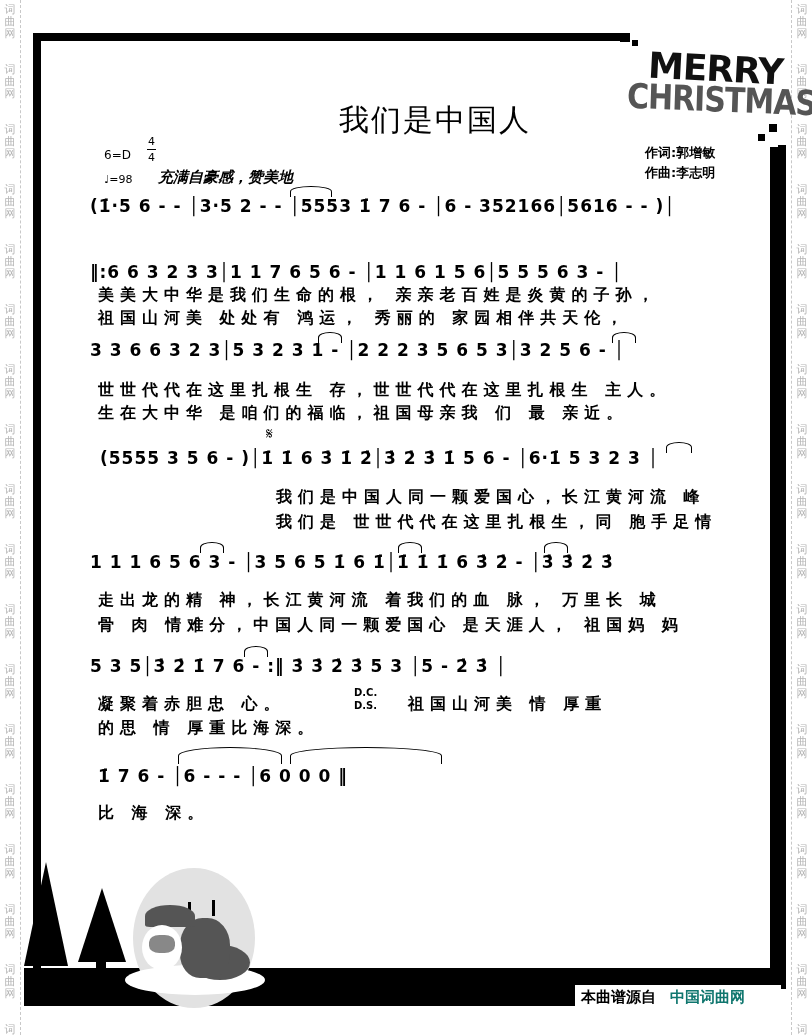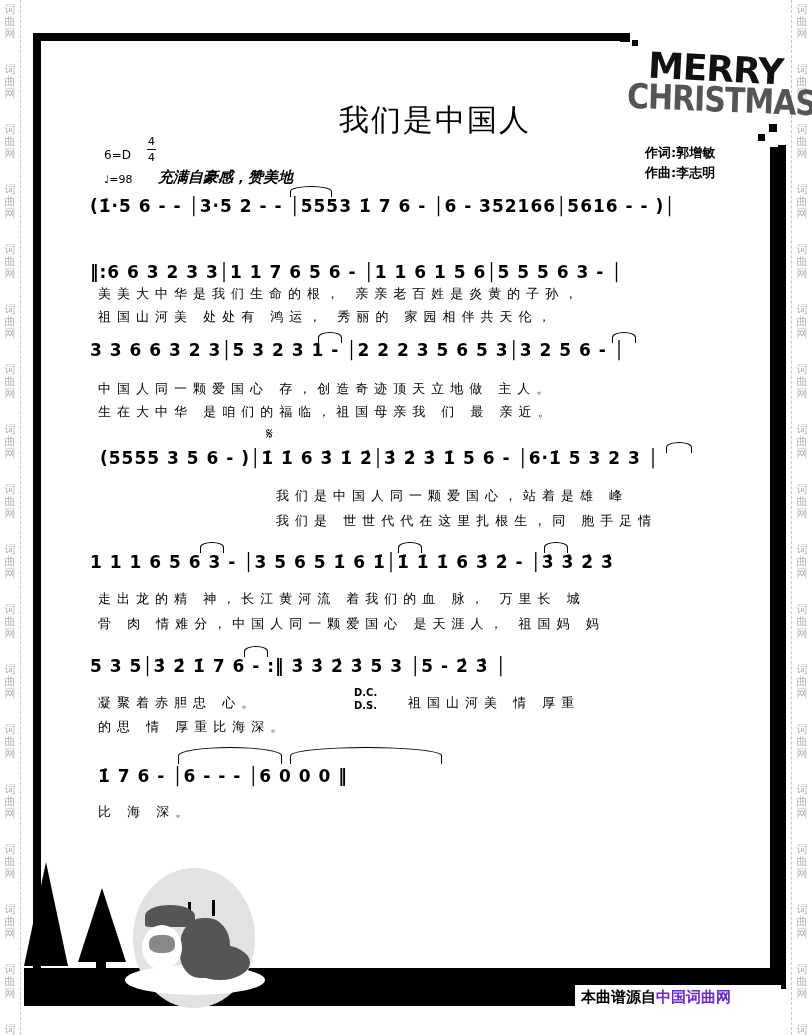--- a/index.html
+++ b/index.html
@@ -31,28 +31,28 @@
     .key { position:absolute; left:104px; top:148px; font-size:12px; }
     .timesig { position:absolute; left:147px; top:134px; font-size:11px; line-height:15px; text-align:center; }
     .timesig .line { border-top:1px solid #000; width:9px; margin:0 auto; }
     .tempo { position:absolute; left:104px; top:173px; font-size:11px; }
     .expression { position:absolute; left:158px; top:168px; font-size:15px; font-weight:bold; font-style:italic; }
     .credits { position:absolute; left:645px; top:143px; font-size:13px; line-height:20px; font-weight:bold; }
 
     
     .row { position:absolute; left:90px; width:660px; height:26px; font-size:17px; font-weight:bold; white-space:nowrap; }
     .row .notes { position:absolute; left:0; top:0; letter-spacing:1px; }
-    .lyric { position:absolute; font-size:13px; font-weight:normal; letter-spacing:6px; white-space:nowrap; }
+    .lyric { position:absolute; font-size:16px; font-weight:bold; letter-spacing:6px; white-space:nowrap; }
     .ds { position:absolute; font-size:10px; font-weight:bold; line-height:13px; }
     .segno { position:absolute; font-size:16px; }
     .slur { position:absolute; border:1.5px solid #000; border-bottom:none; border-radius:50% 50% 0 0; height:10px; }
 
     
     .source-box { position:absolute; left:575px; top:985px; width:200px; height:24px; background:#fff; font-size:15px; font-weight:bold; line-height:24px; padding-left:6px; }
-    .source-box .site { color:#6d28d9; }
+    .source-box .site { color:#0f766e; margin-left:14px; }
 
     
     .tree { position:absolute; width:0; height:0; border-left-style:solid; border-right-style:solid; border-left-color:transparent; border-right-color:transparent; border-bottom-style:solid; border-bottom-color:#000; }
     .globe { position:absolute; left:133px; top:868px; width:122px; height:140px; border-radius:50%; background:#e2e2e2; }
     .snow { position:absolute; left:125px; top:965px; width:140px; height:30px; border-radius:50%; background:#fff; }
     .santa-hat { position:absolute; left:145px; top:905px; width:50px; height:22px; border-radius:50% 50% 10% 10%; background:#555; }
     .santa-face { position:absolute; left:142px; top:925px; width:40px; height:45px; border-radius:50%; background:#fff; }
     .santa-skin { position:absolute; left:149px; top:935px; width:26px; height:18px; border-radius:40%; background:#888; }
     .reindeer { position:absolute; left:180px; top:918px; width:50px; height:60px; border-radius:45% 45% 40% 40%; background:#555; }
     .reindeer-body { position:absolute; left:190px; top:945px; width:60px; height:35px; border-radius:50%; background:#555; }
@@ -278,29 +278,29 @@
   <span class="notes">‖:6 6  3 2  3 3│1 1  7 6  5  6 - │1 1  6 1  5  6│5 5  5 6  3 - │</span>
 </div>
 <div class="lyric" style="left:98px;top:285px;">美美大中华是我们生命的根， 亲亲老百姓是炎黄的子孙，</div>
 <div class="lyric" style="left:98px;top:308px;">祖国山河美 处处有 鸿运， 秀丽的 家园相伴共天伦，</div>
 
 <div class="row" style="top:340px;">
   <span class="notes">3 3  6 6  3 2  3│5 3  2 3  1 - │2 2  2 3  5 6  5 3│3 2  5  6 - │</span>
 </div>
 <div class="slur" style="left:318px;top:332px;width:22px;"></div>
 <div class="slur" style="left:612px;top:332px;width:22px;"></div>
-<div class="lyric" style="left:98px;top:380px;">中国人同一颗爱国心 存，创造奇迹顶天立地做 主人。</div>
+<div class="lyric" style="left:98px;top:380px;">世世代代在这里扎根生 存，世世代代在这里扎根生 主人。</div>
 <div class="lyric" style="left:98px;top:403px;">生在大中华 是咱们的福临，祖国母亲我 们 最 亲近。</div>
 
 <div class="segno" style="left:266px;top:424px;">𝄋</div>
 <div class="row" style="top:448px;left:100px;">
   <span class="notes">(5555  3 5  6 - )│1̇  1̇ 6  3̇ 1̇  2̇│3̇ 2̇ 3̇  1̇ 5  6 - │6·1̇  5  3 2  3 │</span>
 </div>
 <div class="slur" style="left:666px;top:442px;width:24px;"></div>
-<div class="lyric" style="left:276px;top:487px;">我们是中国人同一颗爱国心，站着是雄 峰</div>
+<div class="lyric" style="left:276px;top:487px;">我们是中国人同一颗爱国心，长江黄河流 峰</div>
 <div class="lyric" style="left:276px;top:512px;">我们是 世世代代在这里扎根生，同 胞手足情</div>
 
 <div class="row" style="top:552px;">
   <span class="notes">1 1 1 6  5 6  3 - │3 5  6 5  1̇ 6  1̇│1̇ 1̇ 1̇  6 3̇  2̇ - │3̇ 3̇  2̇  3̇</span>
 </div>
 <div class="slur" style="left:200px;top:542px;width:22px;"></div>
 <div class="slur" style="left:398px;top:542px;width:22px;"></div>
 <div class="slur" style="left:544px;top:542px;width:22px;"></div>
 <div class="lyric" style="left:98px;top:590px;">走出龙的精 神，长江黄河流 着我们的血 脉， 万里长 城</div>
 <div class="lyric" style="left:98px;top:615px;">骨 肉 情难分，中国人同一颗爱国心 是天涯人， 祖国妈 妈</div>

